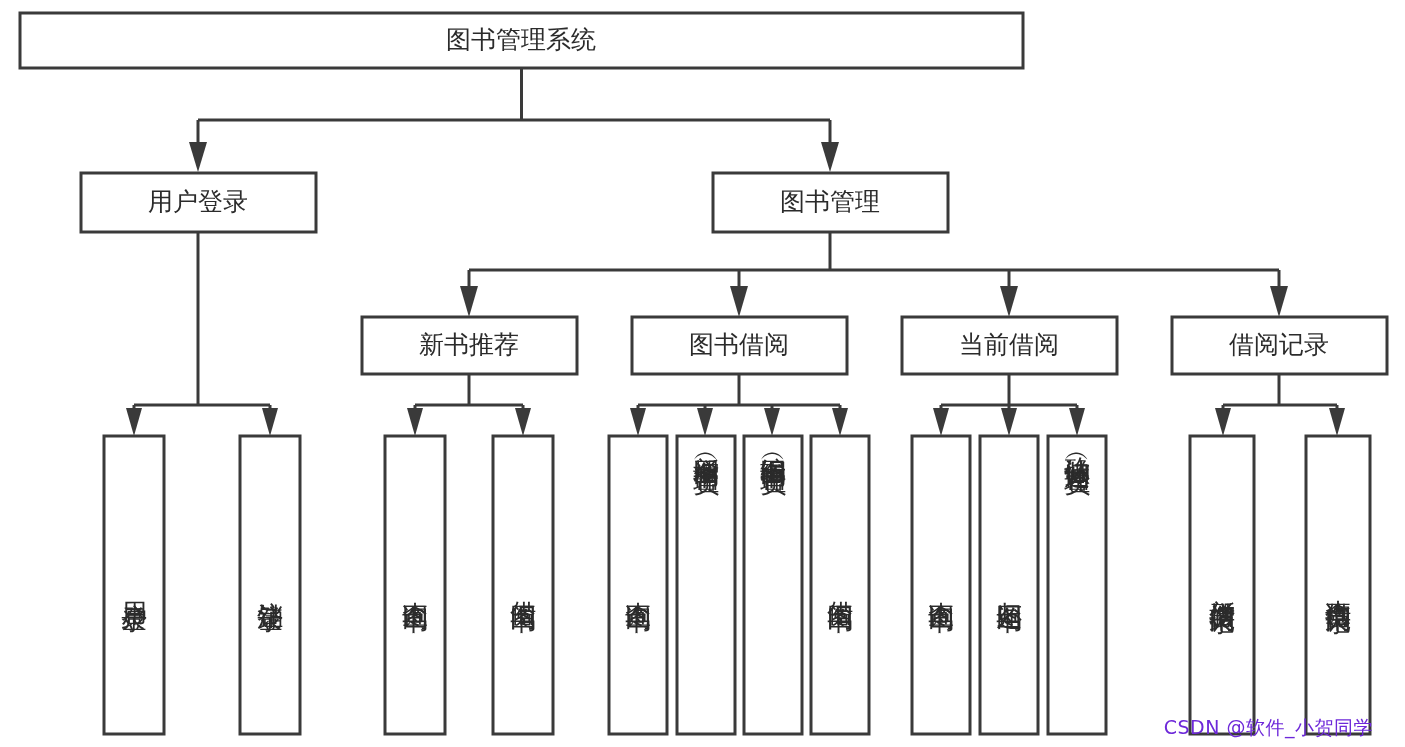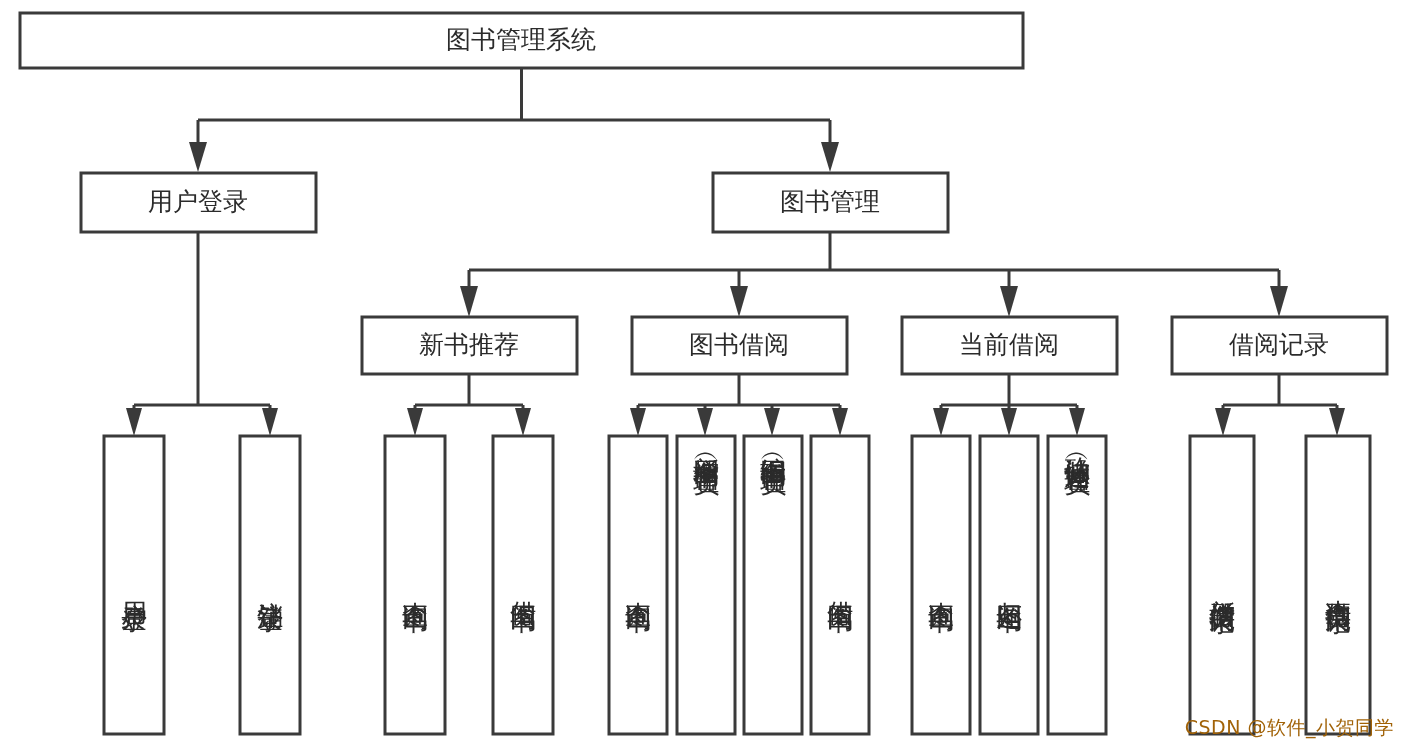--- a/index.html
+++ b/index.html
@@ -68,25 +68,25 @@
     text-orientation: upright;
     font-family: "DejaVu Sans", "Liberation Sans", sans-serif;
     font-size: 26px;
     line-height: 1.06;
     letter-spacing: 2px;
     color: #2b2b2b;
     white-space: nowrap;
   }
   .watermark {
     position: absolute;
-    right: 11px;
+    right: 32px;
     bottom: 6px;
     font-family: "DejaVu Sans", "Liberation Sans", sans-serif;
     font-size: 19px;
-    color: #a16207;
+    color: #6d28d9;
     white-space: nowrap;
     letter-spacing: 0.5px;
   }
 </style>
 </head>
 <body>
 
 <div id="diagram-root">
 
   <svg class="diagram-canvas" viewBox="0 0 1405 747" xmlns="http://www.w3.org/2000/svg">

